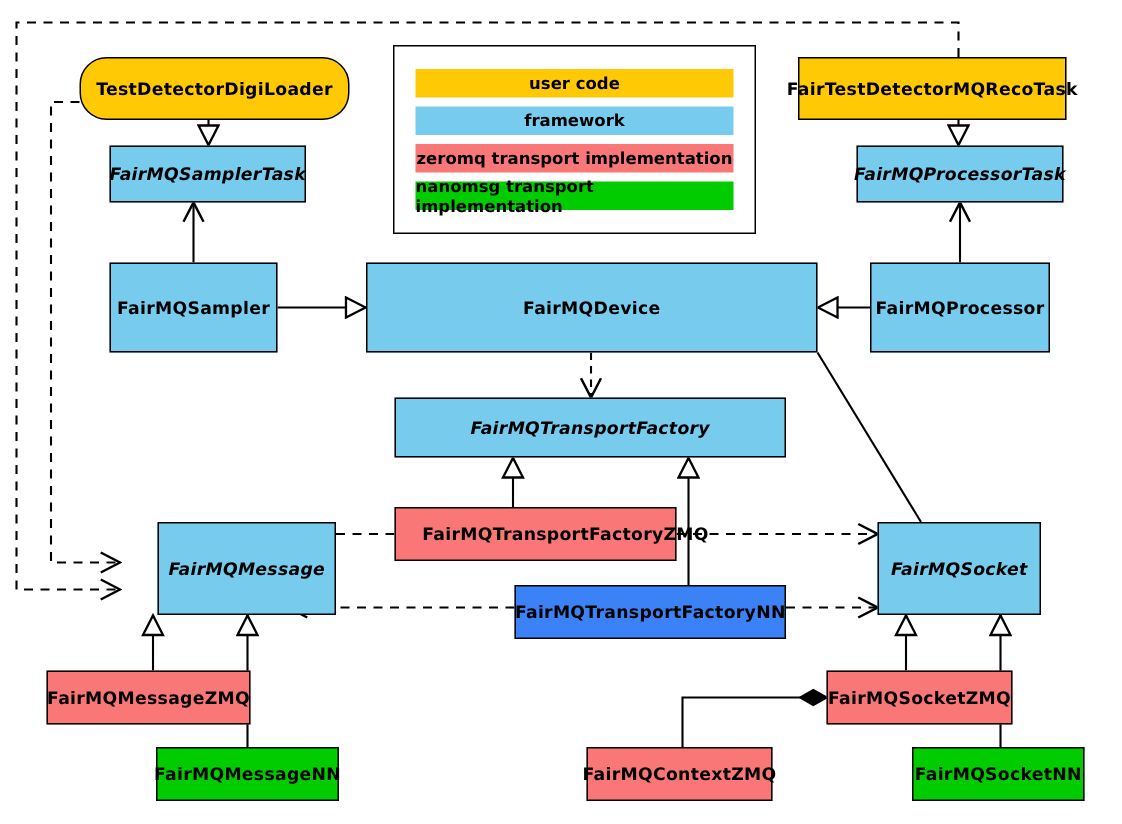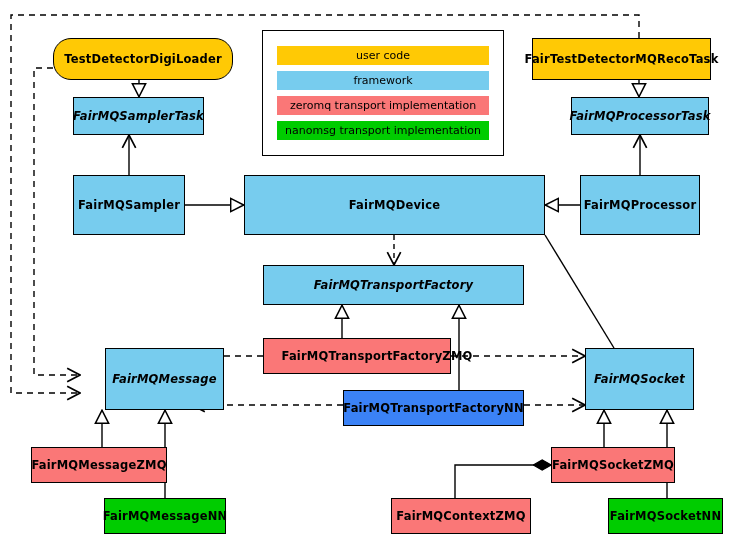--- a/index.html
+++ b/index.html
@@ -51,21 +51,21 @@
     justify-content: center;
   }
   .legend-row {
     margin: 0 14px;
     height: 19px;
     display: flex;
     align-items: center;
     justify-content: center;
     font-size: 11px;
     color: #000000;
-    font-weight: normal;
+    font-weight: bold;
   }
   .legend-spacer { height: 6px; }
 </style>
 </head>
 <body>
 
 <div id="canvas">
 
   <svg id="edges" viewBox="0 0 748 549" xmlns="http://www.w3.org/2000/svg">
     <defs>
@@ -194,21 +194,21 @@
   </div>
 
   <div class="node" style="left:31px; top:447px; width:136px; height:36px; background:#FA7777;">
     <span>FairMQMessageZMQ</span>
   </div>
 
   <div class="node" style="left:104px; top:498px; width:122px; height:36px; background:#00CC00;">
     <span>FairMQMessageNN</span>
   </div>
 
-  <div class="node" style="left:391px; top:498px; width:140px; height:36px; background:#FA7777;">
+  <div class="node" style="left:391px; top:498px; width:124px; height:36px; background:#FA7777;">
     <span>FairMQContextZMQ</span>
   </div>
 
   <div class="node" style="left:551px; top:447px; width:124px; height:36px; background:#FA7777;">
     <span>FairMQSocketZMQ</span>
   </div>
 
   <div class="node" style="left:608px; top:498px; width:115px; height:36px; background:#00CC00;">
     <span>FairMQSocketNN</span>
   </div>

